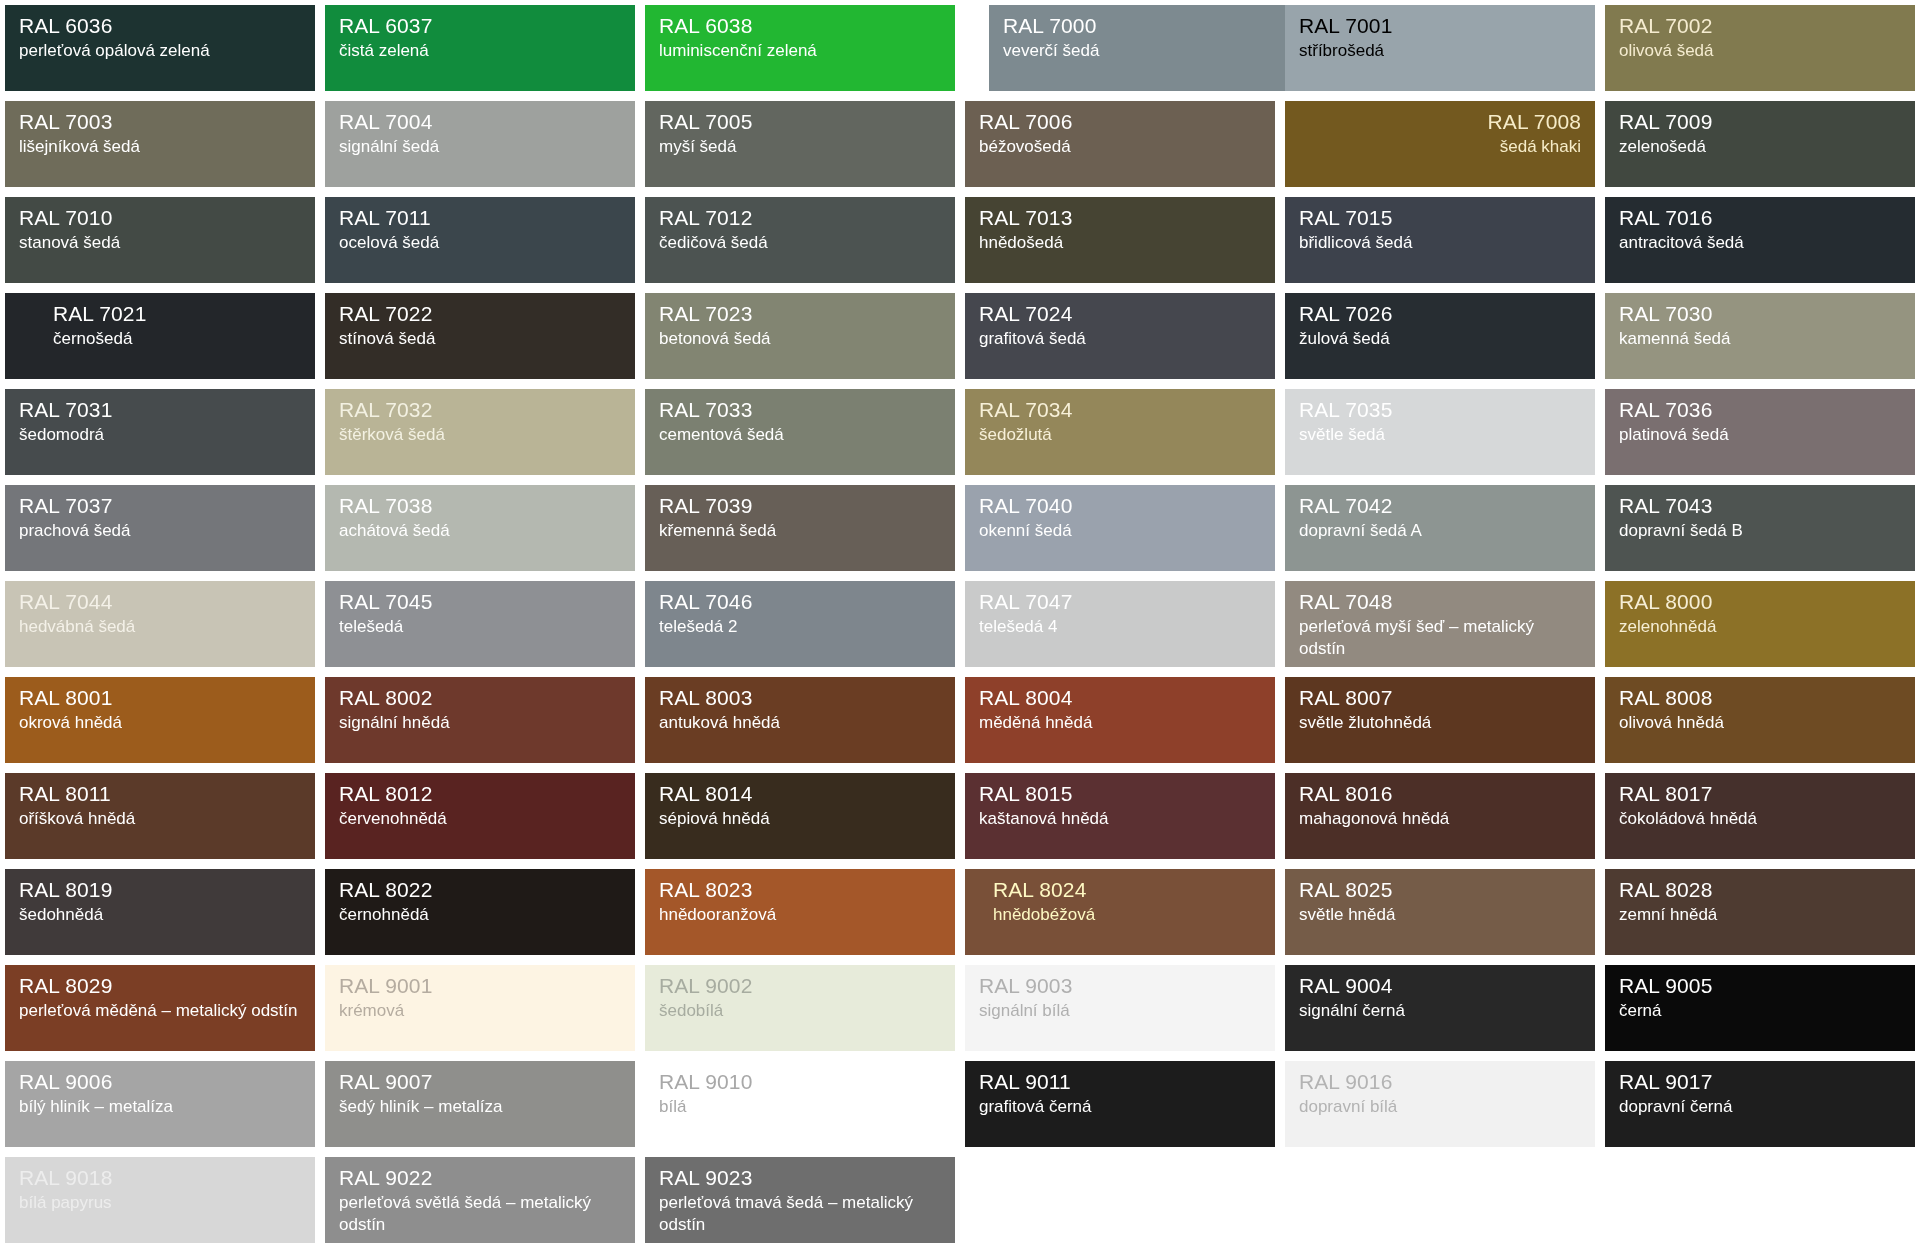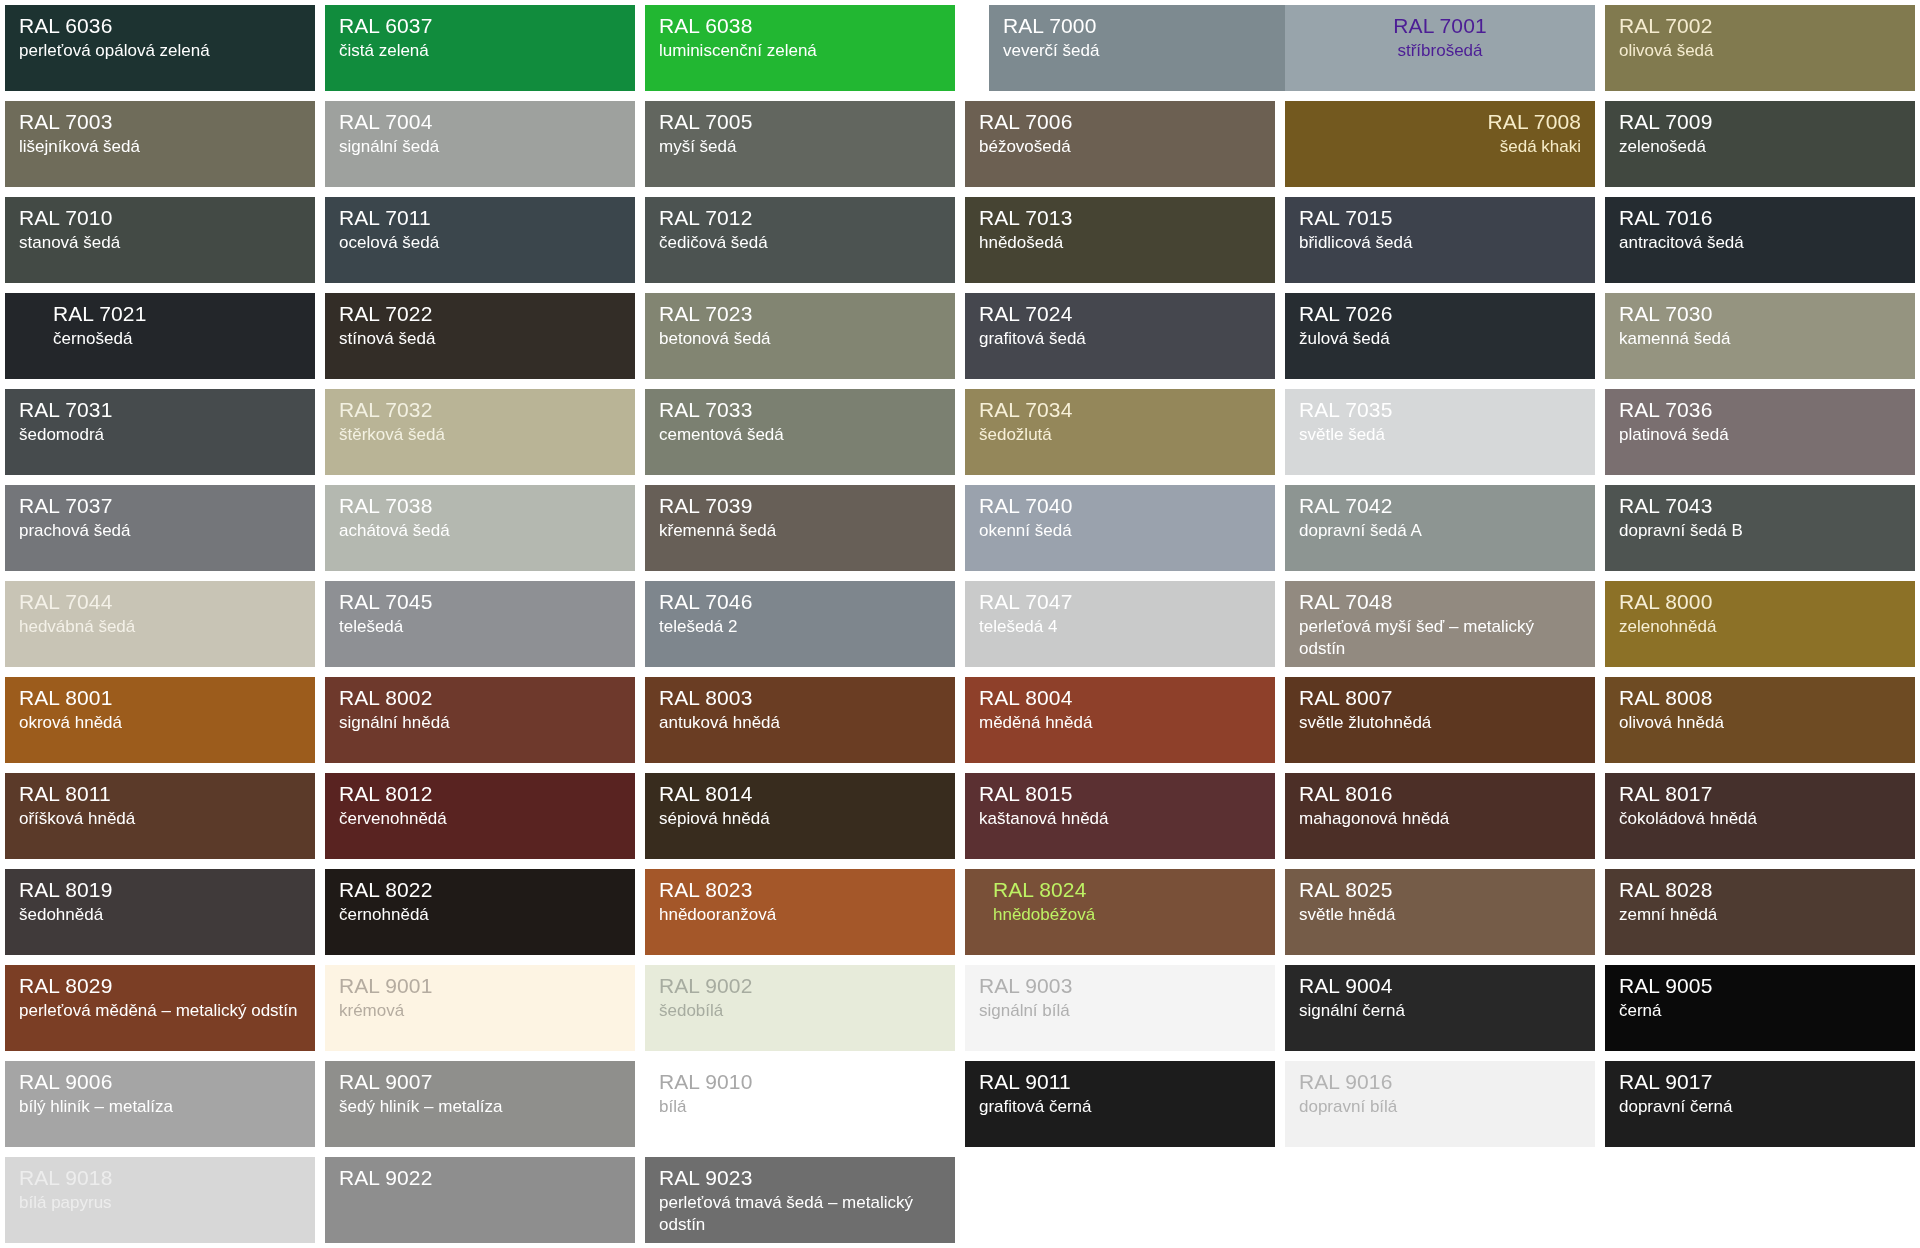--- a/index.html
+++ b/index.html
@@ -65,21 +65,21 @@
         <div class="name">luminiscenční zelená</div>
       </div>
     </div>
     <div class="cell">
       <div class="swatch" style="background: rgb(125, 138, 144); color: rgb(255, 255, 255); margin-left: 24px;">
         <div class="code">RAL 7000</div>
         <div class="name">veverčí šedá</div>
       </div>
     </div>
     <div class="cell">
-      <div class="swatch" style="background: rgb(152, 164, 171); color: #4c1d95; text-align: center;">
+      <div class="swatch" style="background: rgb(152, 164, 171); color: #000000;">
         <div class="code">RAL 7001</div>
         <div class="name">stříbrošedá</div>
       </div>
     </div>
     <div class="cell">
       <div class="swatch" style="background: rgb(129, 122, 79); color: rgb(245, 236, 208);">
         <div class="code">RAL 7002</div>
         <div class="name">olivová šedá</div>
       </div>
     </div>
@@ -383,21 +383,21 @@
         <div class="name">černohnědá</div>
       </div>
     </div>
     <div class="cell">
       <div class="swatch" style="background: rgb(164, 87, 41); color: rgb(255, 255, 255);">
         <div class="code">RAL 8023</div>
         <div class="name">hnědooranžová</div>
       </div>
     </div>
     <div class="cell">
-      <div class="swatch" style="background: rgb(121, 80, 56); color: #bef264; padding-left: 28px;">
+      <div class="swatch" style="background: rgb(121, 80, 56); color: #fef9c3; padding-left: 28px;">
         <div class="code">RAL 8024</div>
         <div class="name">hnědobéžová</div>
       </div>
     </div>
     <div class="cell">
       <div class="swatch" style="background: rgb(117, 92, 72); color: rgb(255, 255, 255);">
         <div class="code">RAL 8025</div>
         <div class="name">světle hnědá</div>
       </div>
     </div>
@@ -481,20 +481,21 @@
     </div>
     <div class="cell">
       <div class="swatch" style="background: rgb(215, 215, 215); color: rgb(237, 237, 237);">
         <div class="code">RAL 9018</div>
         <div class="name">bílá papyrus</div>
       </div>
     </div>
     <div class="cell">
       <div class="swatch" style="background: rgb(142, 142, 142); color: rgb(255, 255, 255);">
         <div class="code">RAL 9022</div>
+        <div class="name">perleťová světlá šedá – metalický odstín</div>
       </div>
     </div>
     <div class="cell">
       <div class="swatch" style="background: rgb(110, 110, 110); color: rgb(255, 255, 255);">
         <div class="code">RAL 9023</div>
         <div class="name">perleťová tmavá šedá – metalický odstín</div>
       </div>
     </div>
     <div class="cell">
       <div class="swatch empty">

